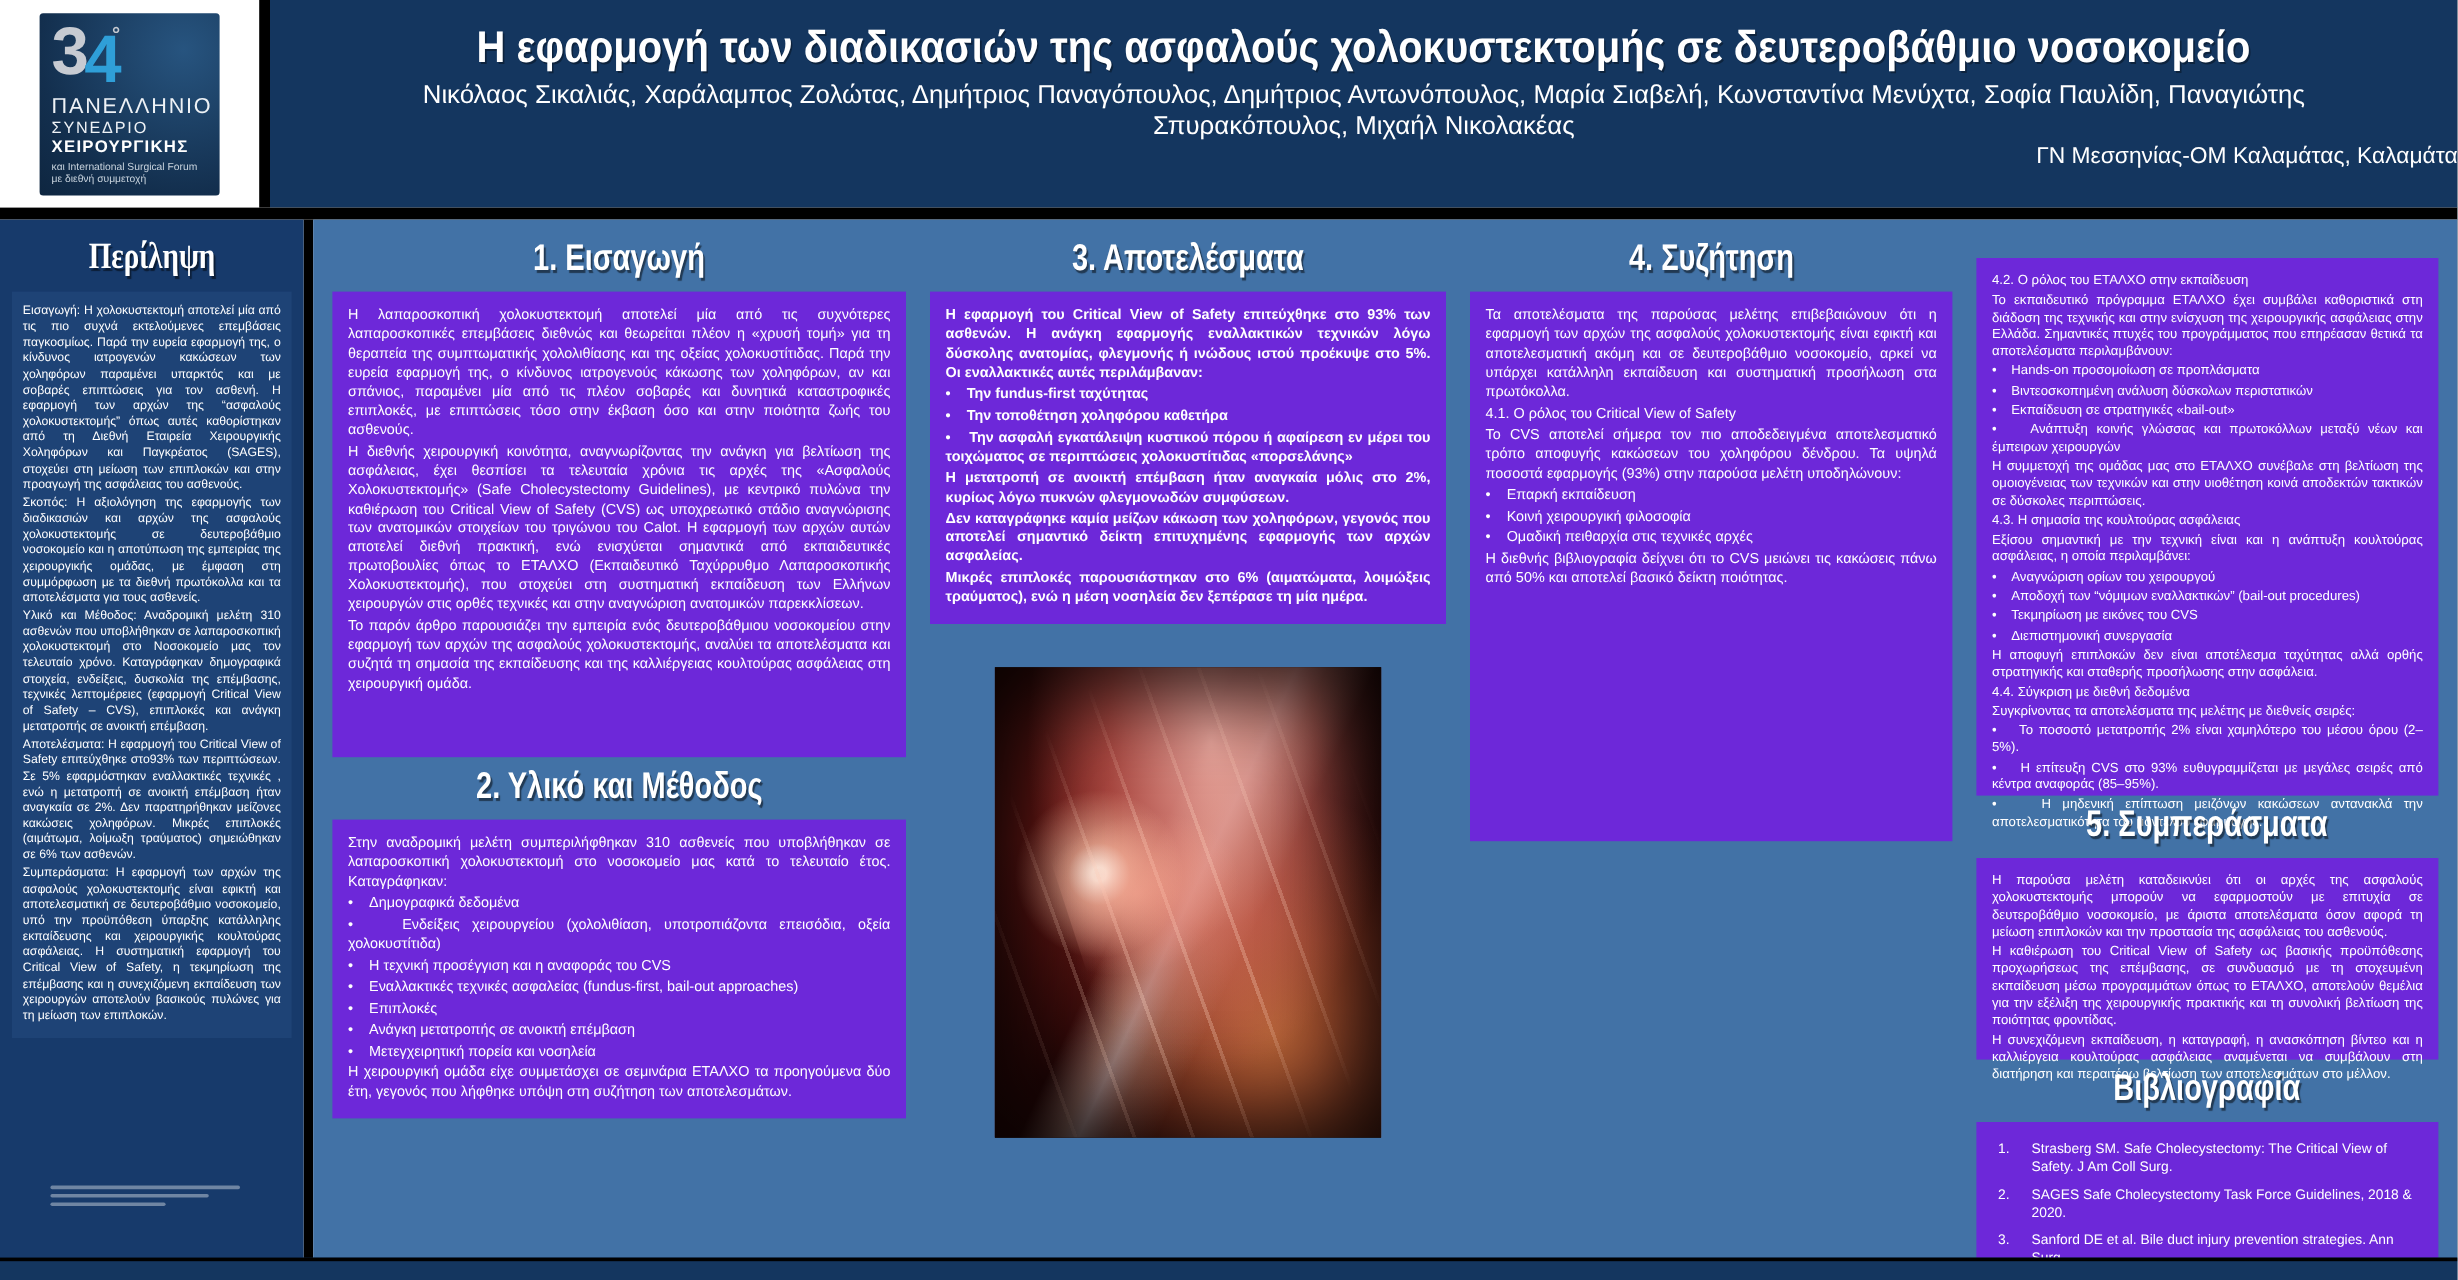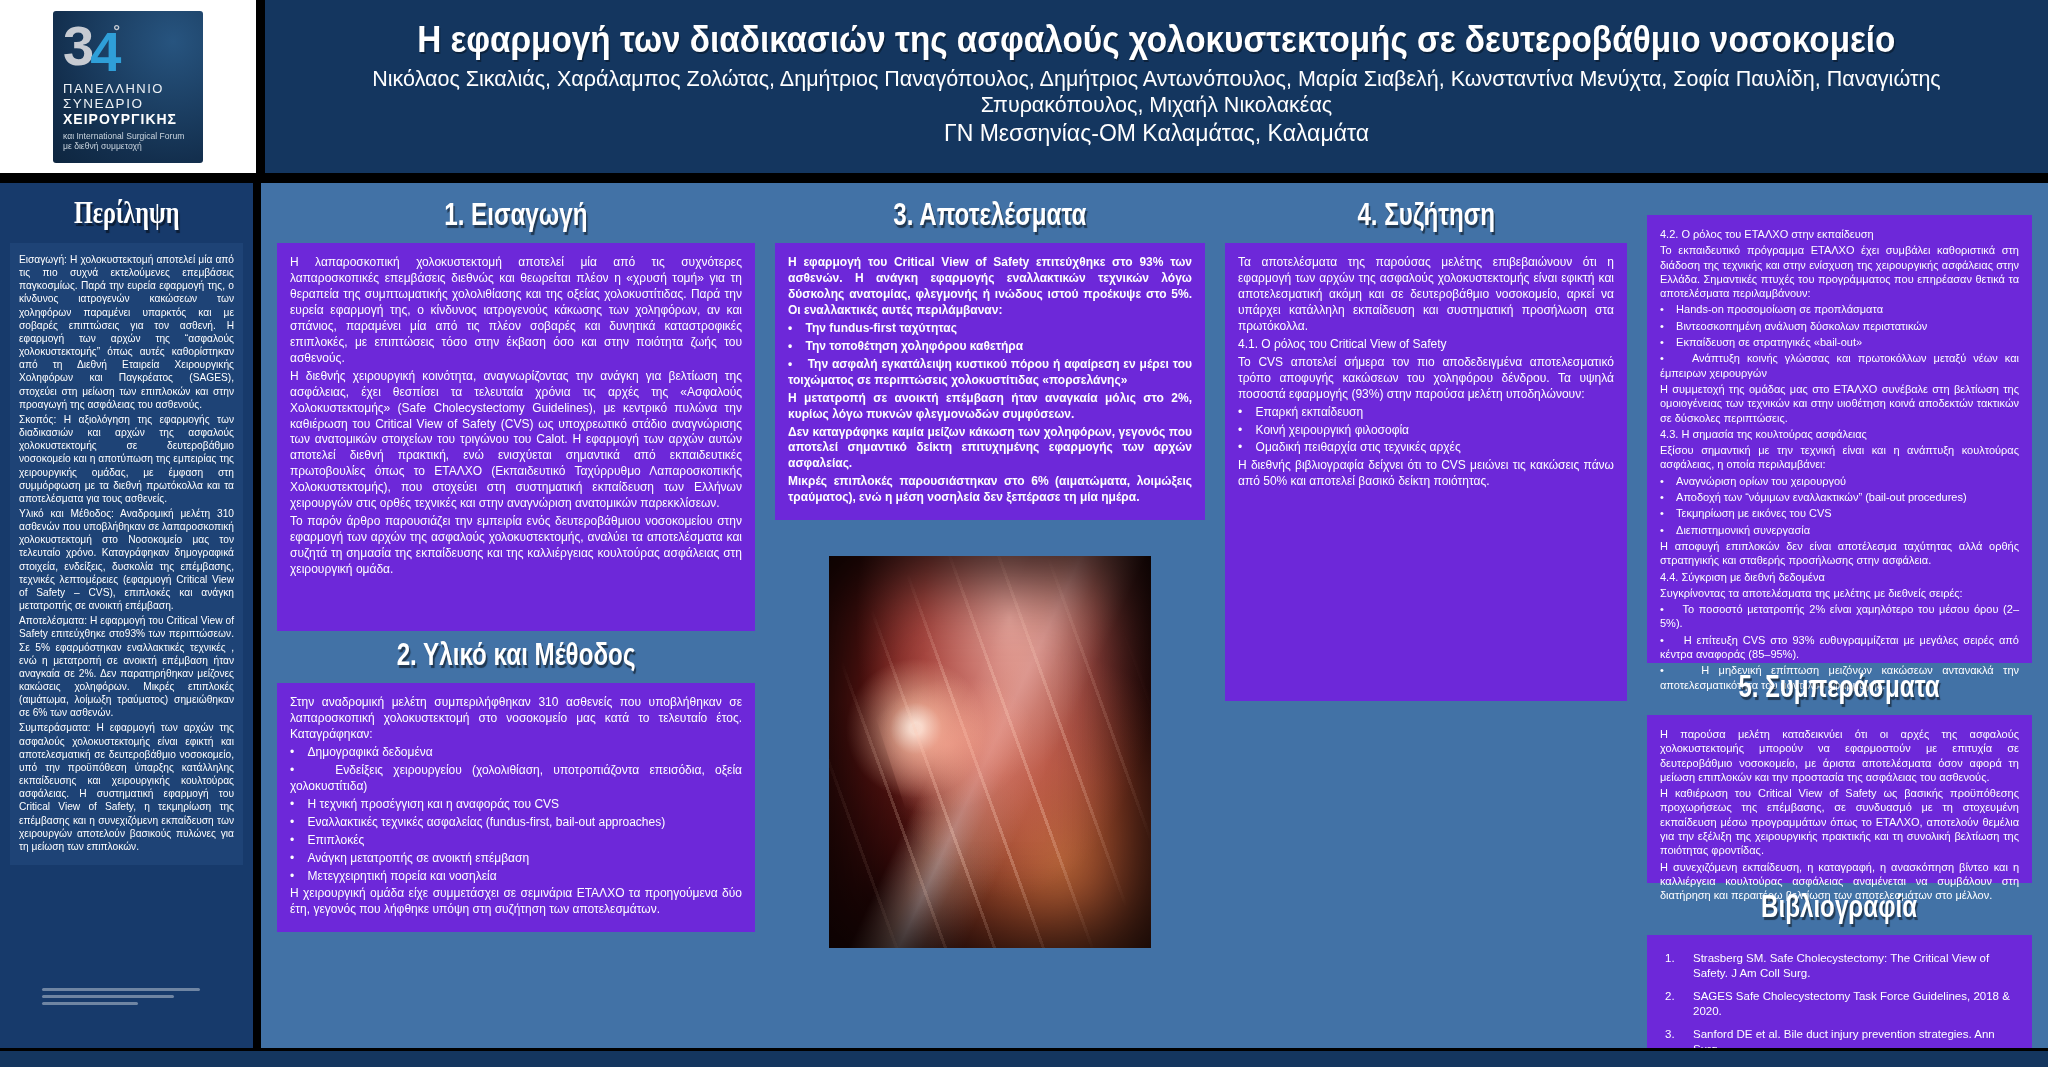--- a/index.html
+++ b/index.html
@@ -3,41 +3,41 @@
 <meta charset="utf-8">
 <style>
   * { margin:0; padding:0; box-sizing:border-box; }
   html,body { background:#777; }
   .poster {
     position:relative; width:2048px; height:1067px; background:#ffffff;
     font-family:"Liberation Sans", sans-serif; overflow:hidden; color:#fff;
   }
   
   .header { position:absolute; top:0; left:0; width:100%; height:173px; display:flex; }
-  .logo-panel { width:256px; height:100%; background:#fff; display:flex; align-items:center; justify-content:center; }
+  .logo-panel { width:216px; height:100%; background:#fff; display:flex; align-items:center; justify-content:center; }
   .logo-box {
     width:150px; height:152px; padding:8px 10px; border-radius:3px;
     background:radial-gradient(circle at 80% 20%, #27547f, #132f4e 70%, #0e2640 100%);
     display:flex; flex-direction:column; justify-content:center;
   }
   .logo-num { font-weight:bold; font-size:56px; line-height:.85; letter-spacing:-14px; }
   .logo-num .three { color:#c7cbd2; }
   .logo-num .four  { color:#2f9fd8; position:relative; left:10px; top:6px; }
   .logo-deg { color:#c7cbd2; font-size:17px; vertical-align:28px; letter-spacing:0; margin-left:16px; }
-  .logo-l1 { margin-top:12px; font-size:13px; letter-spacing:1.5px; color:#eef2f6; }
+  .logo-l1 { margin-top:12px; font-size:18px; letter-spacing:1.5px; color:#eef2f6; }
   .logo-l2 { font-size:13.5px; letter-spacing:1.5px; color:#eef2f6; }
   .logo-l3 { font-size:14px; font-weight:bold; letter-spacing:1px; color:#ffffff; }
   .logo-l4 { margin-top:4px; font-size:8.6px; color:#c9d4de; }
   .logo-l5 { font-size:8.6px; color:#c9d4de; }
   .vrule-header { width:9px; height:100%; background:#000; }
   .title-band { flex:1; background:#14365f; text-align:center; padding-top:20px; }
   .poster-title { font-weight:bold; font-size:37px; line-height:1.1; }
   .poster-title > span { display:inline-block; transform:scaleX(.9); transform-origin:center; text-shadow:1.5px 1.5px 0 rgba(0,0,0,.35); }
   .authors { font-size:21.5px; line-height:1.22; margin:5px 60px 0; font-weight:normal; }
-  .affiliation { font-size:23px; margin-top:2px; }
+  .affiliation { font-size:19px; margin-top:2px;text-align:right; }
   .hrule { position:absolute; top:173px; left:0; width:100%; height:10px; background:#000; }
   
   .body-area { position:absolute; top:183px; left:0; right:0; bottom:0; display:flex; }
   .left-col { width:253px; background:#173a6b; position:relative; flex-shrink:0; }
   .vrule-body { width:8px; background:#000; flex-shrink:0; }
   .main { flex:1; background:#4272a6; padding:8px 16px 30px; display:flex; gap:20px; }
   .col { display:flex; flex-direction:column; }
   .col2 { width:478px; } .col3 { width:430px; } .col4 { width:402px; } .col5 { flex:1; }
   
   .sec-head { text-align:center; margin:6px 0 10px; }

